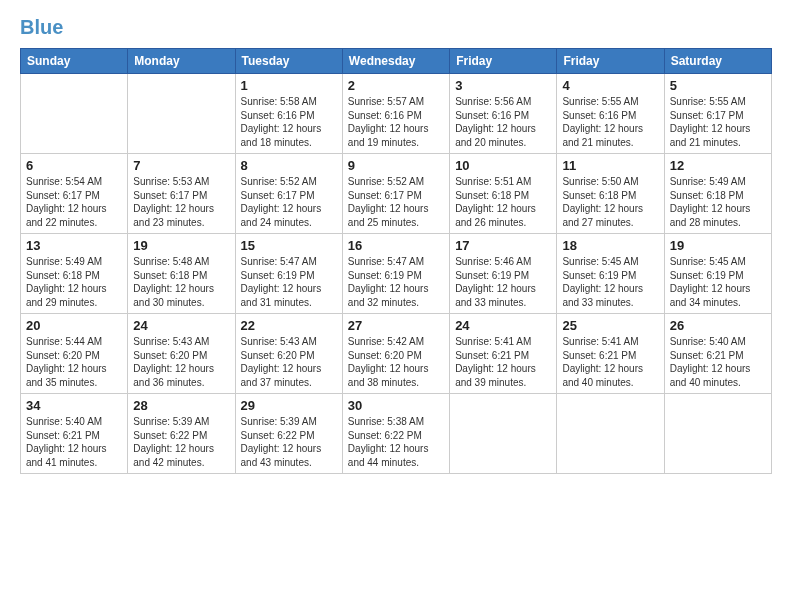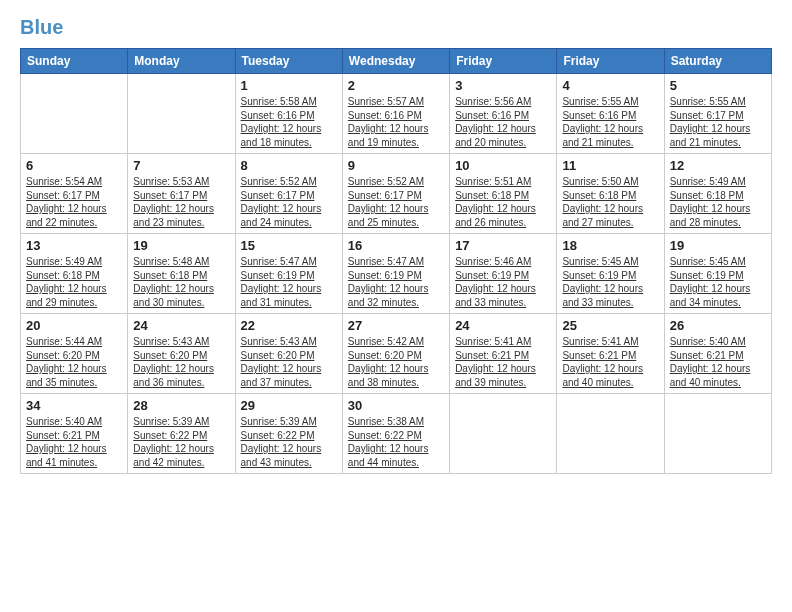--- a/index.html
+++ b/index.html
@@ -78,21 +78,20 @@
       font-size: 13px;
       font-weight: bold;
       color: #222;
       display: block;
       margin-bottom: 2px;
     }
     .day-info {
       font-size: 10px;
       color: #333;
       line-height: 1.35;
-      text-decoration: underline;
     }
     .empty {
       background: #f9f9f9;
     }
   </style>
 </head>
 <body>
 
 <div class="page">
   <div class="header">

